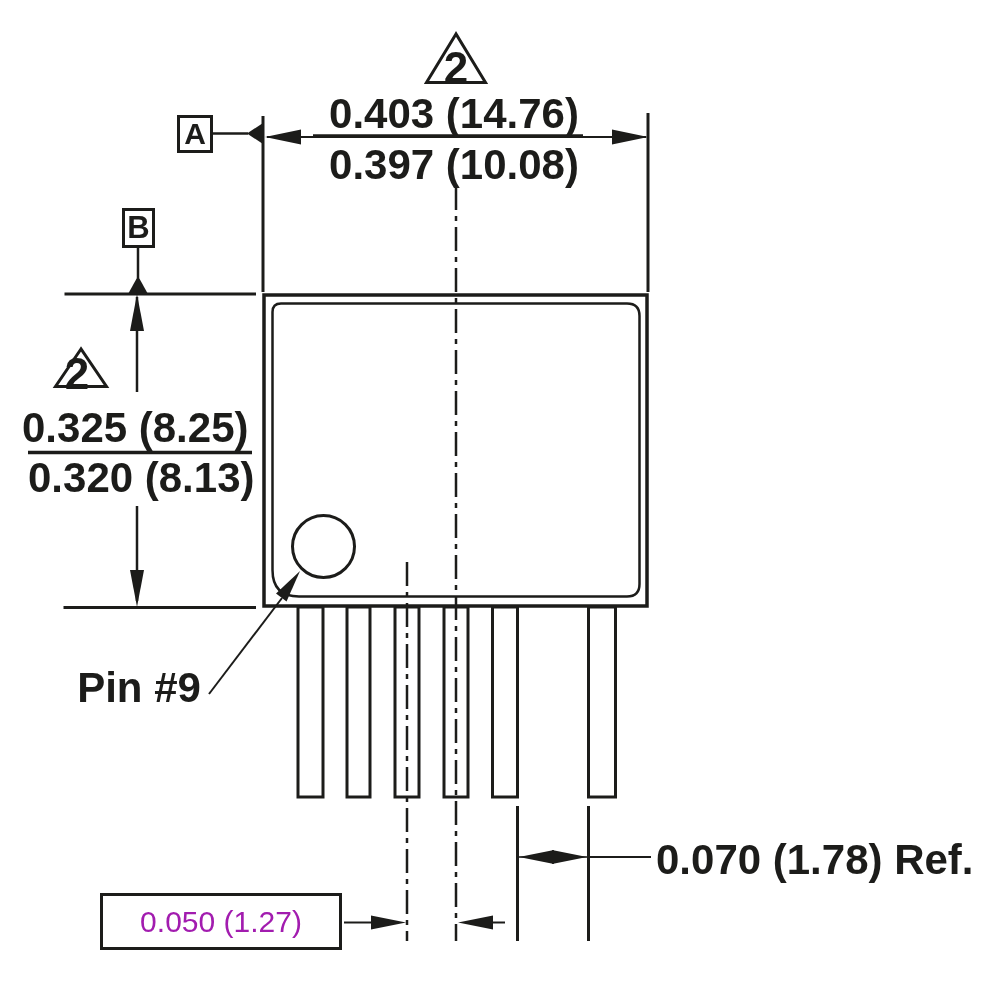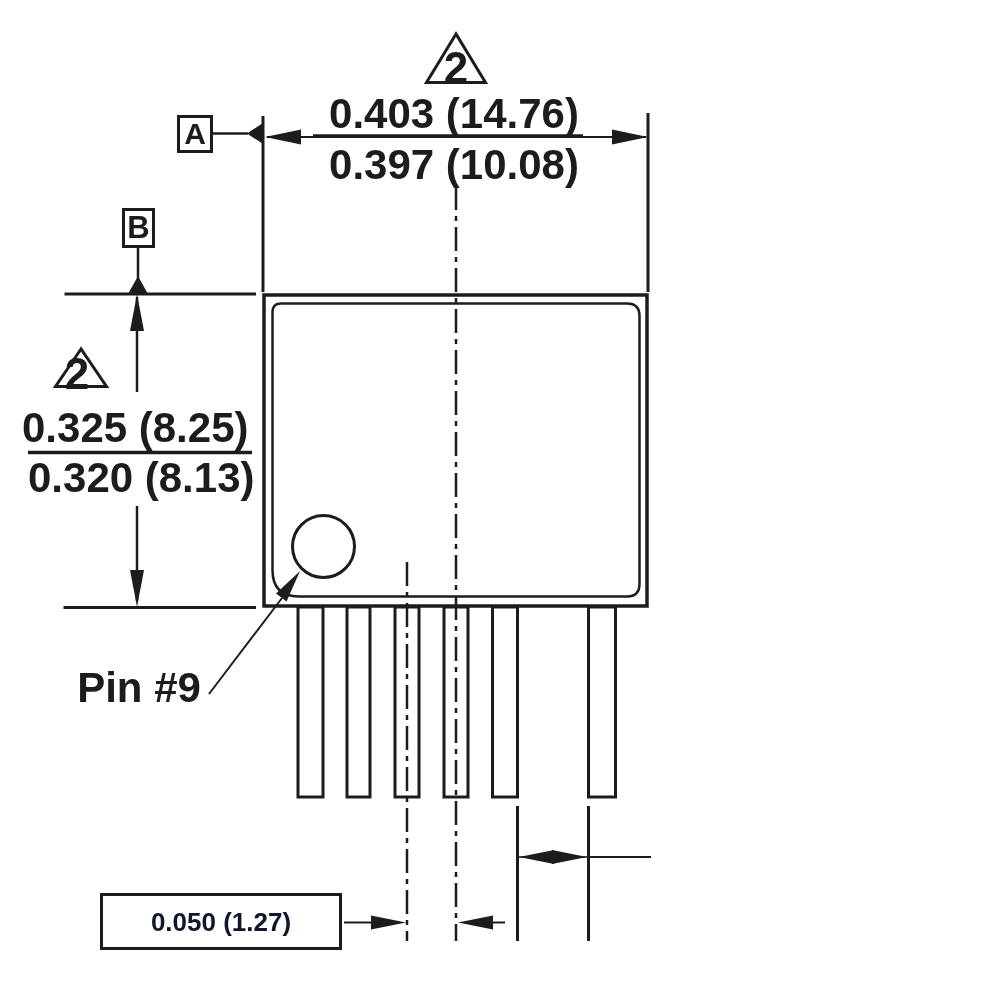--- a/index.html
+++ b/index.html
@@ -13,22 +13,22 @@
     white-space:nowrap;font-size:42px;letter-spacing:0;
   }
   .txt.center{text-align:center;}
   .databox{
     position:absolute;border:3px solid #1c1c1a;display:flex;
     align-items:center;justify-content:center;font-weight:bold;color:#1c1c1a;
     background:transparent;
   }
   .dim-box{
     position:absolute;border:3.5px solid #1c1c1a;display:flex;
-    align-items:center;justify-content:center;font-weight:bold;color:#0f172a;
-    font-size:26px;line-height:1;white-space:nowrap;
+    align-items:center;justify-content:center;font-weight:normal;color:#a21caf;
+    font-size:30px;line-height:1;white-space:nowrap;
   }
 </style>
 </head>
 <body>
 
 <div id="canvas">
 
   <svg id="draw-layer" width="1000" height="992" viewBox="0 0 1000 992">
     <g stroke="#1c1c1a" fill="none" stroke-linecap="butt">
 
@@ -103,14 +103,15 @@
 
   <div class="txt" style="left:22px;top:407px;">0.325 (8.25)</div>
   <div class="txt" style="left:28px;top:457px;">0.320 (8.13)</div>
 
   <div class="txt center" style="left:69px;top:667px;width:140px;">Pin #9</div>
 
   <div class="dim-box" style="left:100px;top:893px;width:236px;height:51px;">
     <span>0.050 (1.27)</span>
   </div>
 
+  <div class="txt" style="left:656px;top:839px;">0.070 (1.78) Ref.</div>
 
 </div>
 
 </body></html>

